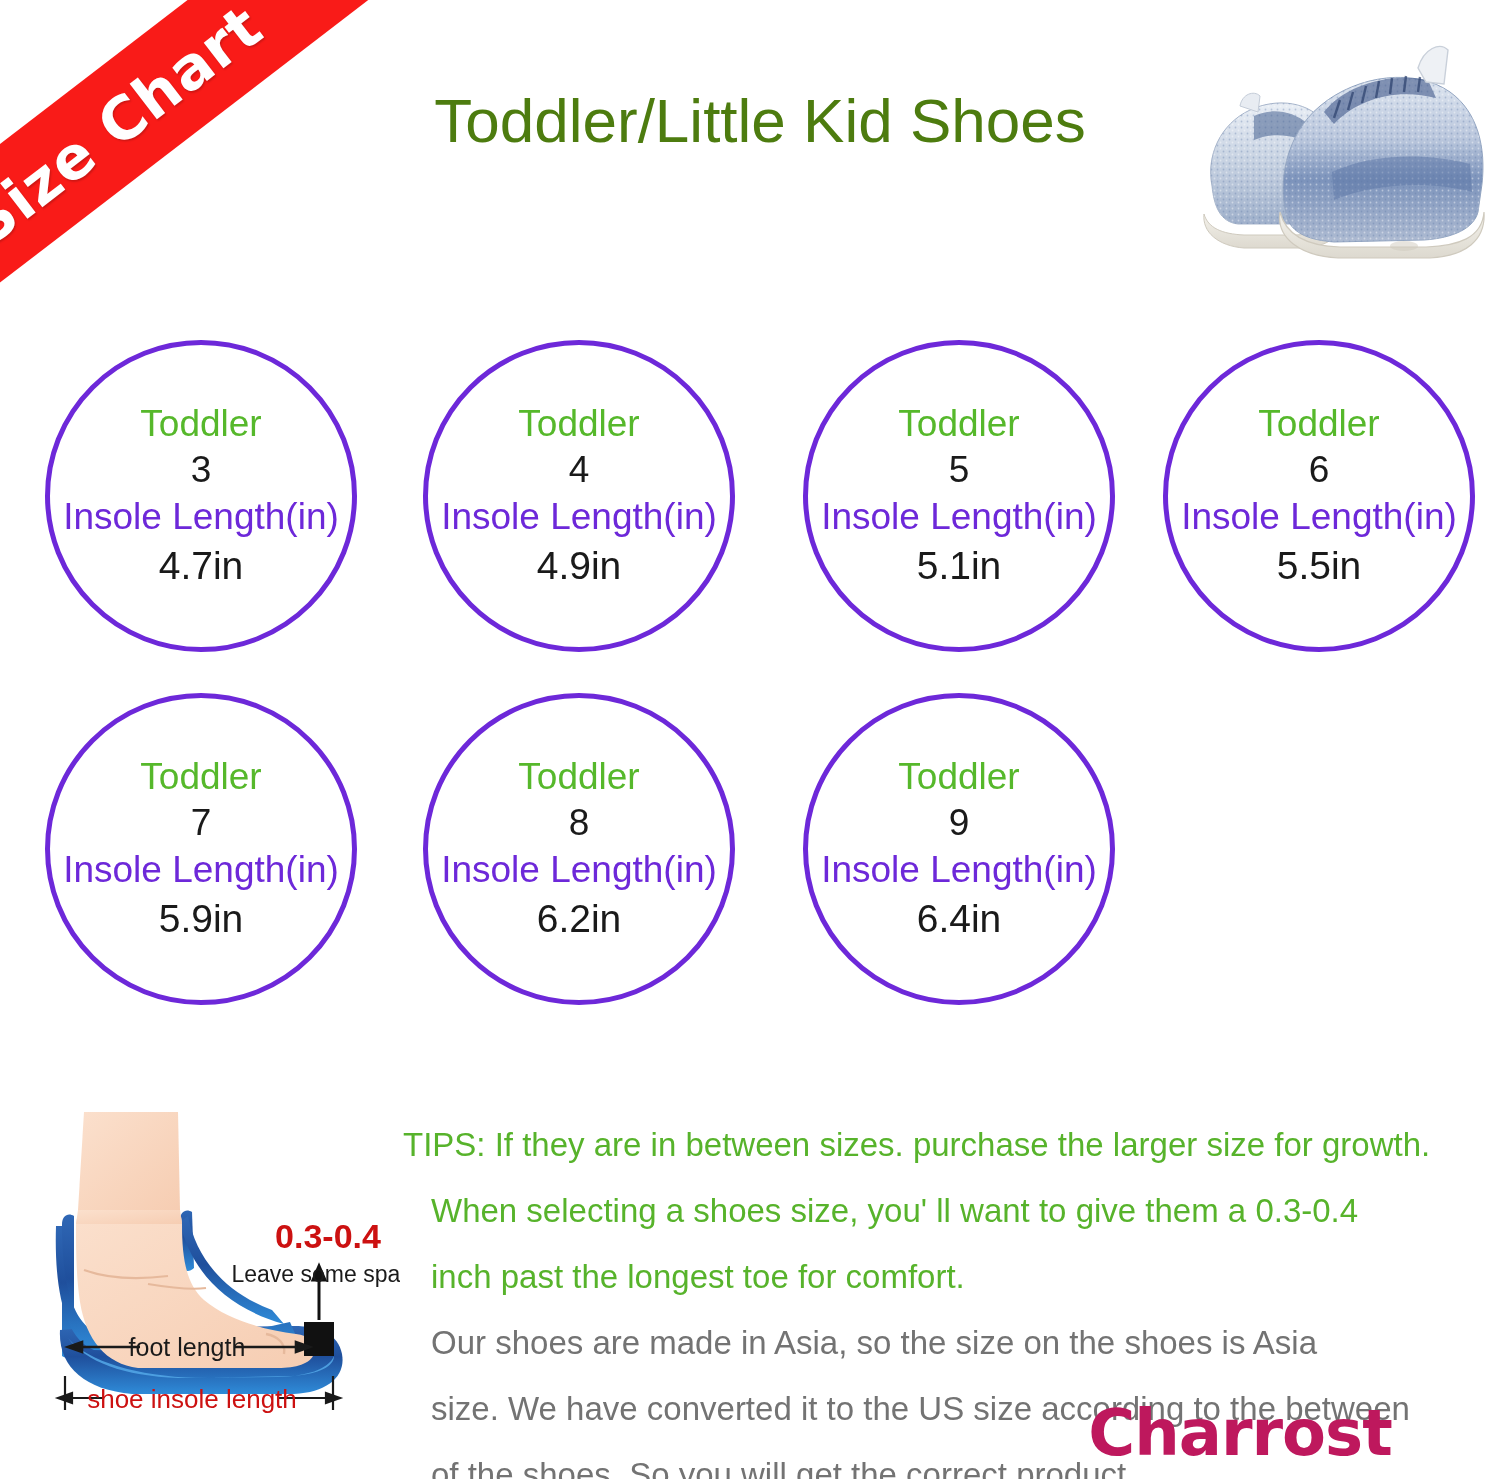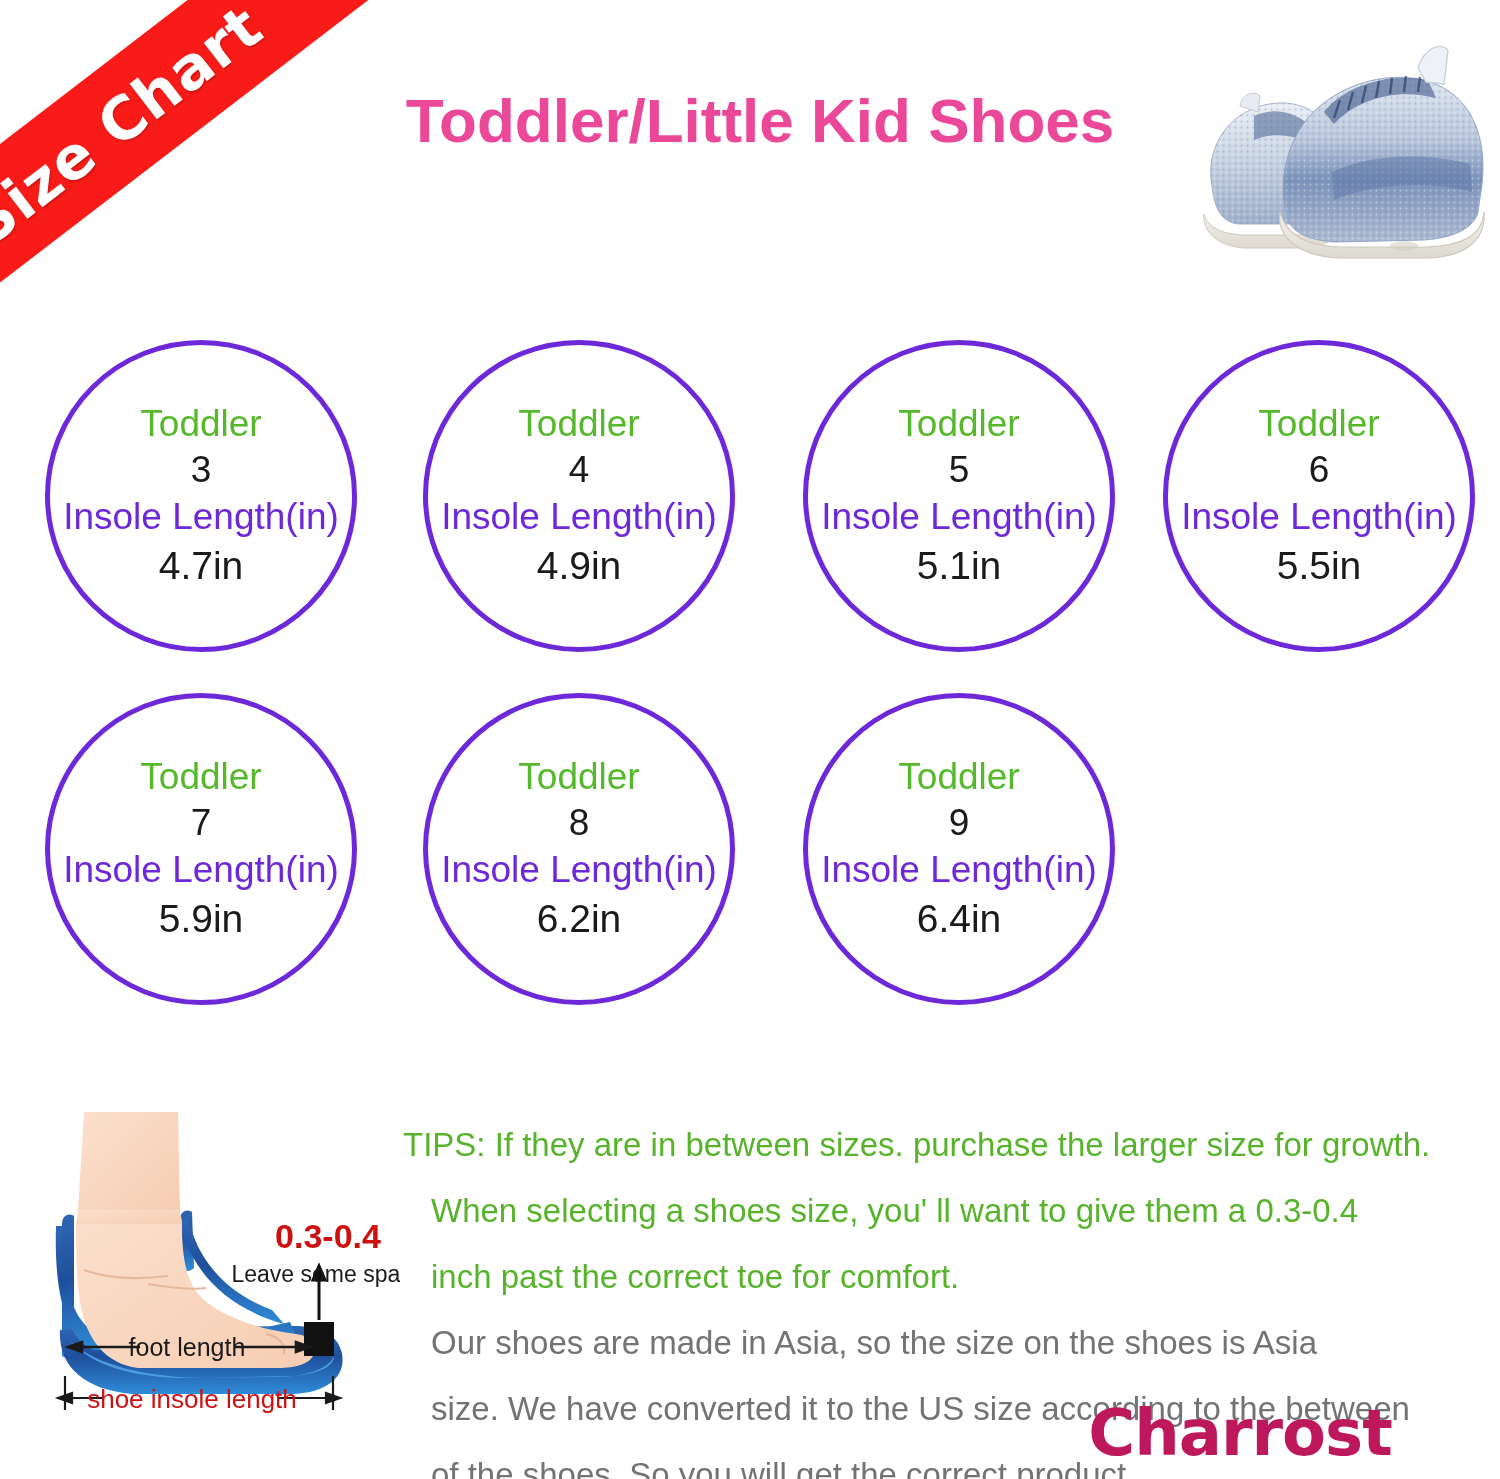--- a/index.html
+++ b/index.html
@@ -52,24 +52,24 @@
     font-family: "DejaVu Sans", sans-serif;
   }
 
   
   #page-title {
     position: absolute;
     left: 300px;
     top: 86px;
     width: 920px;
     text-align: center;
-    color: #ec4899;
+    color: #4d7c0f;
     font-size: 62px;
     line-height: 70px;
-    font-weight: bold;
+    font-weight: normal;
     white-space: nowrap;
   }
 
   
   #shoe-photo {
     position: absolute;
     left: 1192px;
     top: 6px;
     width: 300px;
     height: 262px;
@@ -332,21 +332,21 @@
       <line x1="250" y1="300" x2="305" y2="300"></line>
       <polygon points="30,300 44,295 44,305"></polygon>
       <polygon points="312,300 298,295 298,305"></polygon>
     </g>
     <text x="164" y="310" text-anchor="middle" font-family="Liberation Sans, sans-serif" font-size="26" fill="#CC1111">shoe insole length</text>
   </svg>
 
   <div id="tips-block">
     <div class="tip-line tip-green">TIPS: If they are in between sizes. purchase the larger size for growth.</div>
     <div class="tip-line tip-green tip-indent">When selecting a shoes size, you' ll want to give them a 0.3-0.4</div>
-    <div class="tip-line tip-green tip-indent">inch past the correct toe for comfort.</div>
+    <div class="tip-line tip-green tip-indent">inch past the longest toe for comfort.</div>
     <div class="tip-line tip-red   tip-indent">Our shoes are made in Asia, so the size on the shoes is Asia</div>
     <div class="tip-line tip-red   tip-indent">size. We have converted it to the US size according to the between</div>
     <div class="tip-line tip-red   tip-indent">of the shoes. So you will get the correct product.</div>
   </div>
 
   <div id="brand-logo">Charrost</div>
 
 </div>
 
 </body></html>

